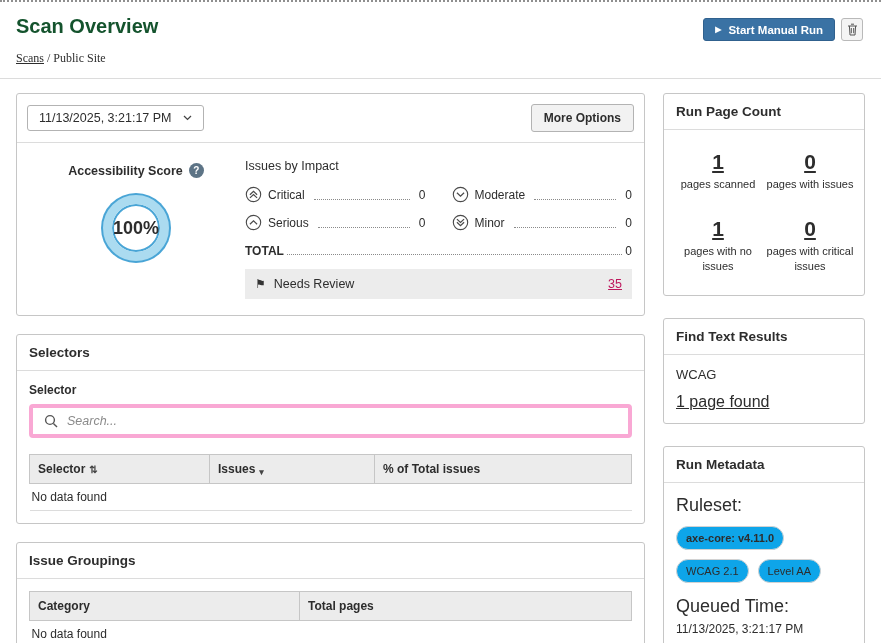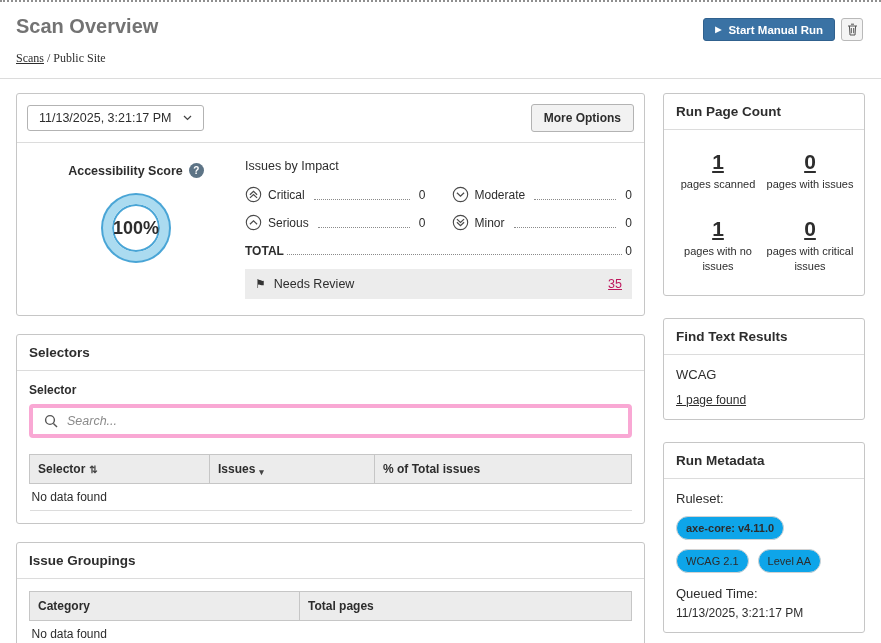--- a/index.html
+++ b/index.html
@@ -6,21 +6,21 @@
   html,body { width:881px; height:643px; }
   body {
     font-family: "Liberation Sans", sans-serif;
     color:#2d2d2d; background:#fff; overflow:hidden;
     font-size:12px;
   }
   .top-dashed { border-top:2px dotted #8f8f8f; height:0; }
 
   
   .page-header { display:flex; justify-content:space-between; align-items:flex-start; padding:13px 16px 0 16px; }
-  .page-title { font-size:20px; font-weight:bold; color:#737373; }
+  .page-title { font-size:20px; font-weight:bold; color:#14532d; }
   .header-actions { display:flex; gap:6px; align-items:center; margin-top:3px; margin-right:2px; }
   .btn-primary {
     background:#3a72a4; color:#fff; border:1px solid #30618e; border-radius:3px;
     font-size:11.5px; font-weight:bold; padding:4px 11px; display:flex; align-items:center; gap:7px;
     font-family:inherit; cursor:pointer; height:23px;
   }
   .btn-primary .play { font-size:8px; line-height:1; }
   .btn-icon {
     background:#f4f4f4; border:1px solid #b9b9b9; border-radius:3px; height:23px; width:22px;
     display:flex; align-items:center; justify-content:center; cursor:pointer;
@@ -89,22 +89,22 @@
   .sort-glyph { font-size:10px; margin-left:4px; color:#444; }
   .caret-glyph { font-size:9px; margin-left:4px; color:#444; position:relative; top:2px; }
 
   
   .right-col .card + .card { margin-top:22px; }
   .stats-grid { display:grid; grid-template-columns:1fr 1fr; row-gap:26px; padding:20px 8px 22px 8px; }
   .stat { text-align:center; }
   .stat-value { font-size:21px; font-weight:bold; text-decoration:underline; color:#2d2d2d; cursor:pointer; display:inline-block; }
   .stat-label { font-size:11px; line-height:1.3; margin-top:3px; max-width:92px; margin-left:auto; margin-right:auto; }
   .ftr-term { font-size:13px; }
-  .ftr-link { display:inline-block; margin-top:11px; font-size:12px; text-decoration:underline; color:#2d2d2d; cursor:pointer; }
-  .meta-label { font-size:13px; }
+  .ftr-link { display:inline-block; margin-top:11px; font-size:16px; text-decoration:underline; color:#2d2d2d; cursor:pointer; }
+  .meta-label { font-size:18px; }
   .badges { display:flex; flex-wrap:wrap; gap:9px; margin-top:10px; }
   .badge { background:#0ea5e9; border:1px solid #d2d2d2; border-radius:12px; padding:5px 9px; font-size:11px; white-space:nowrap; }
   .badge.bold { font-weight:bold; }
   .queued-block { margin-top:13px; }
   .queued-value { margin-top:5px; font-size:12px; }
 
   svg { display:block; }
 </style>
 </head>
 <body>

